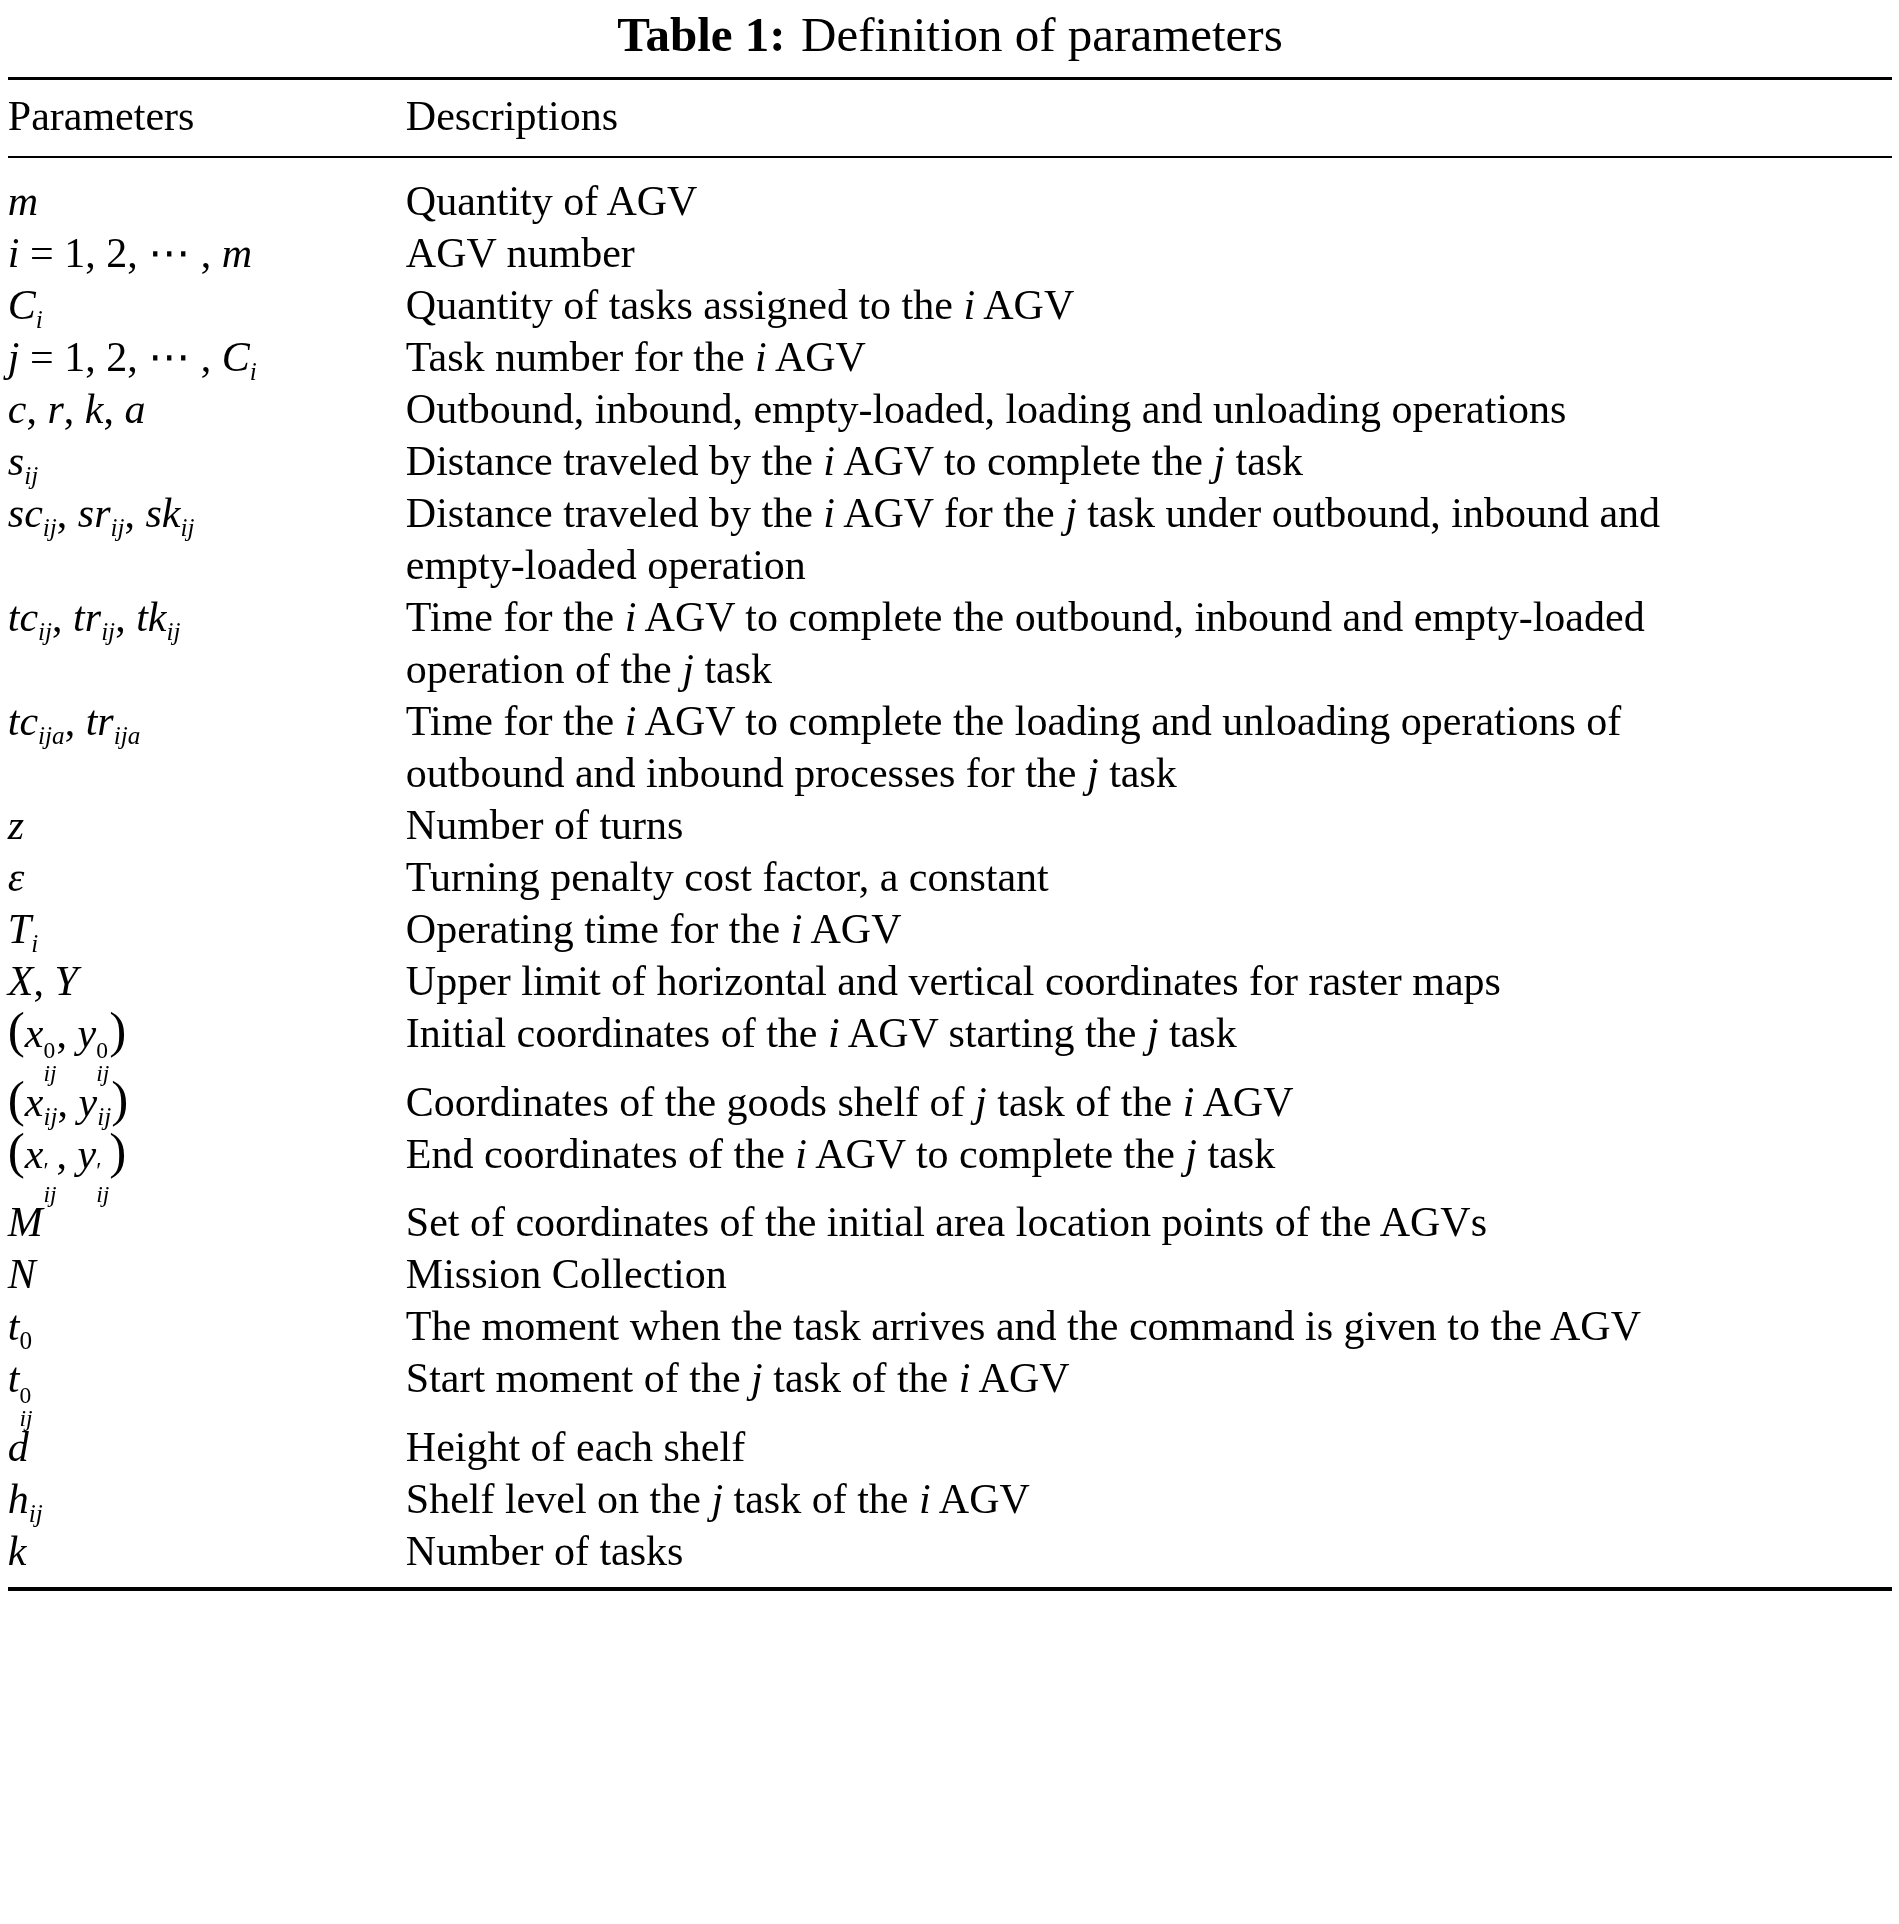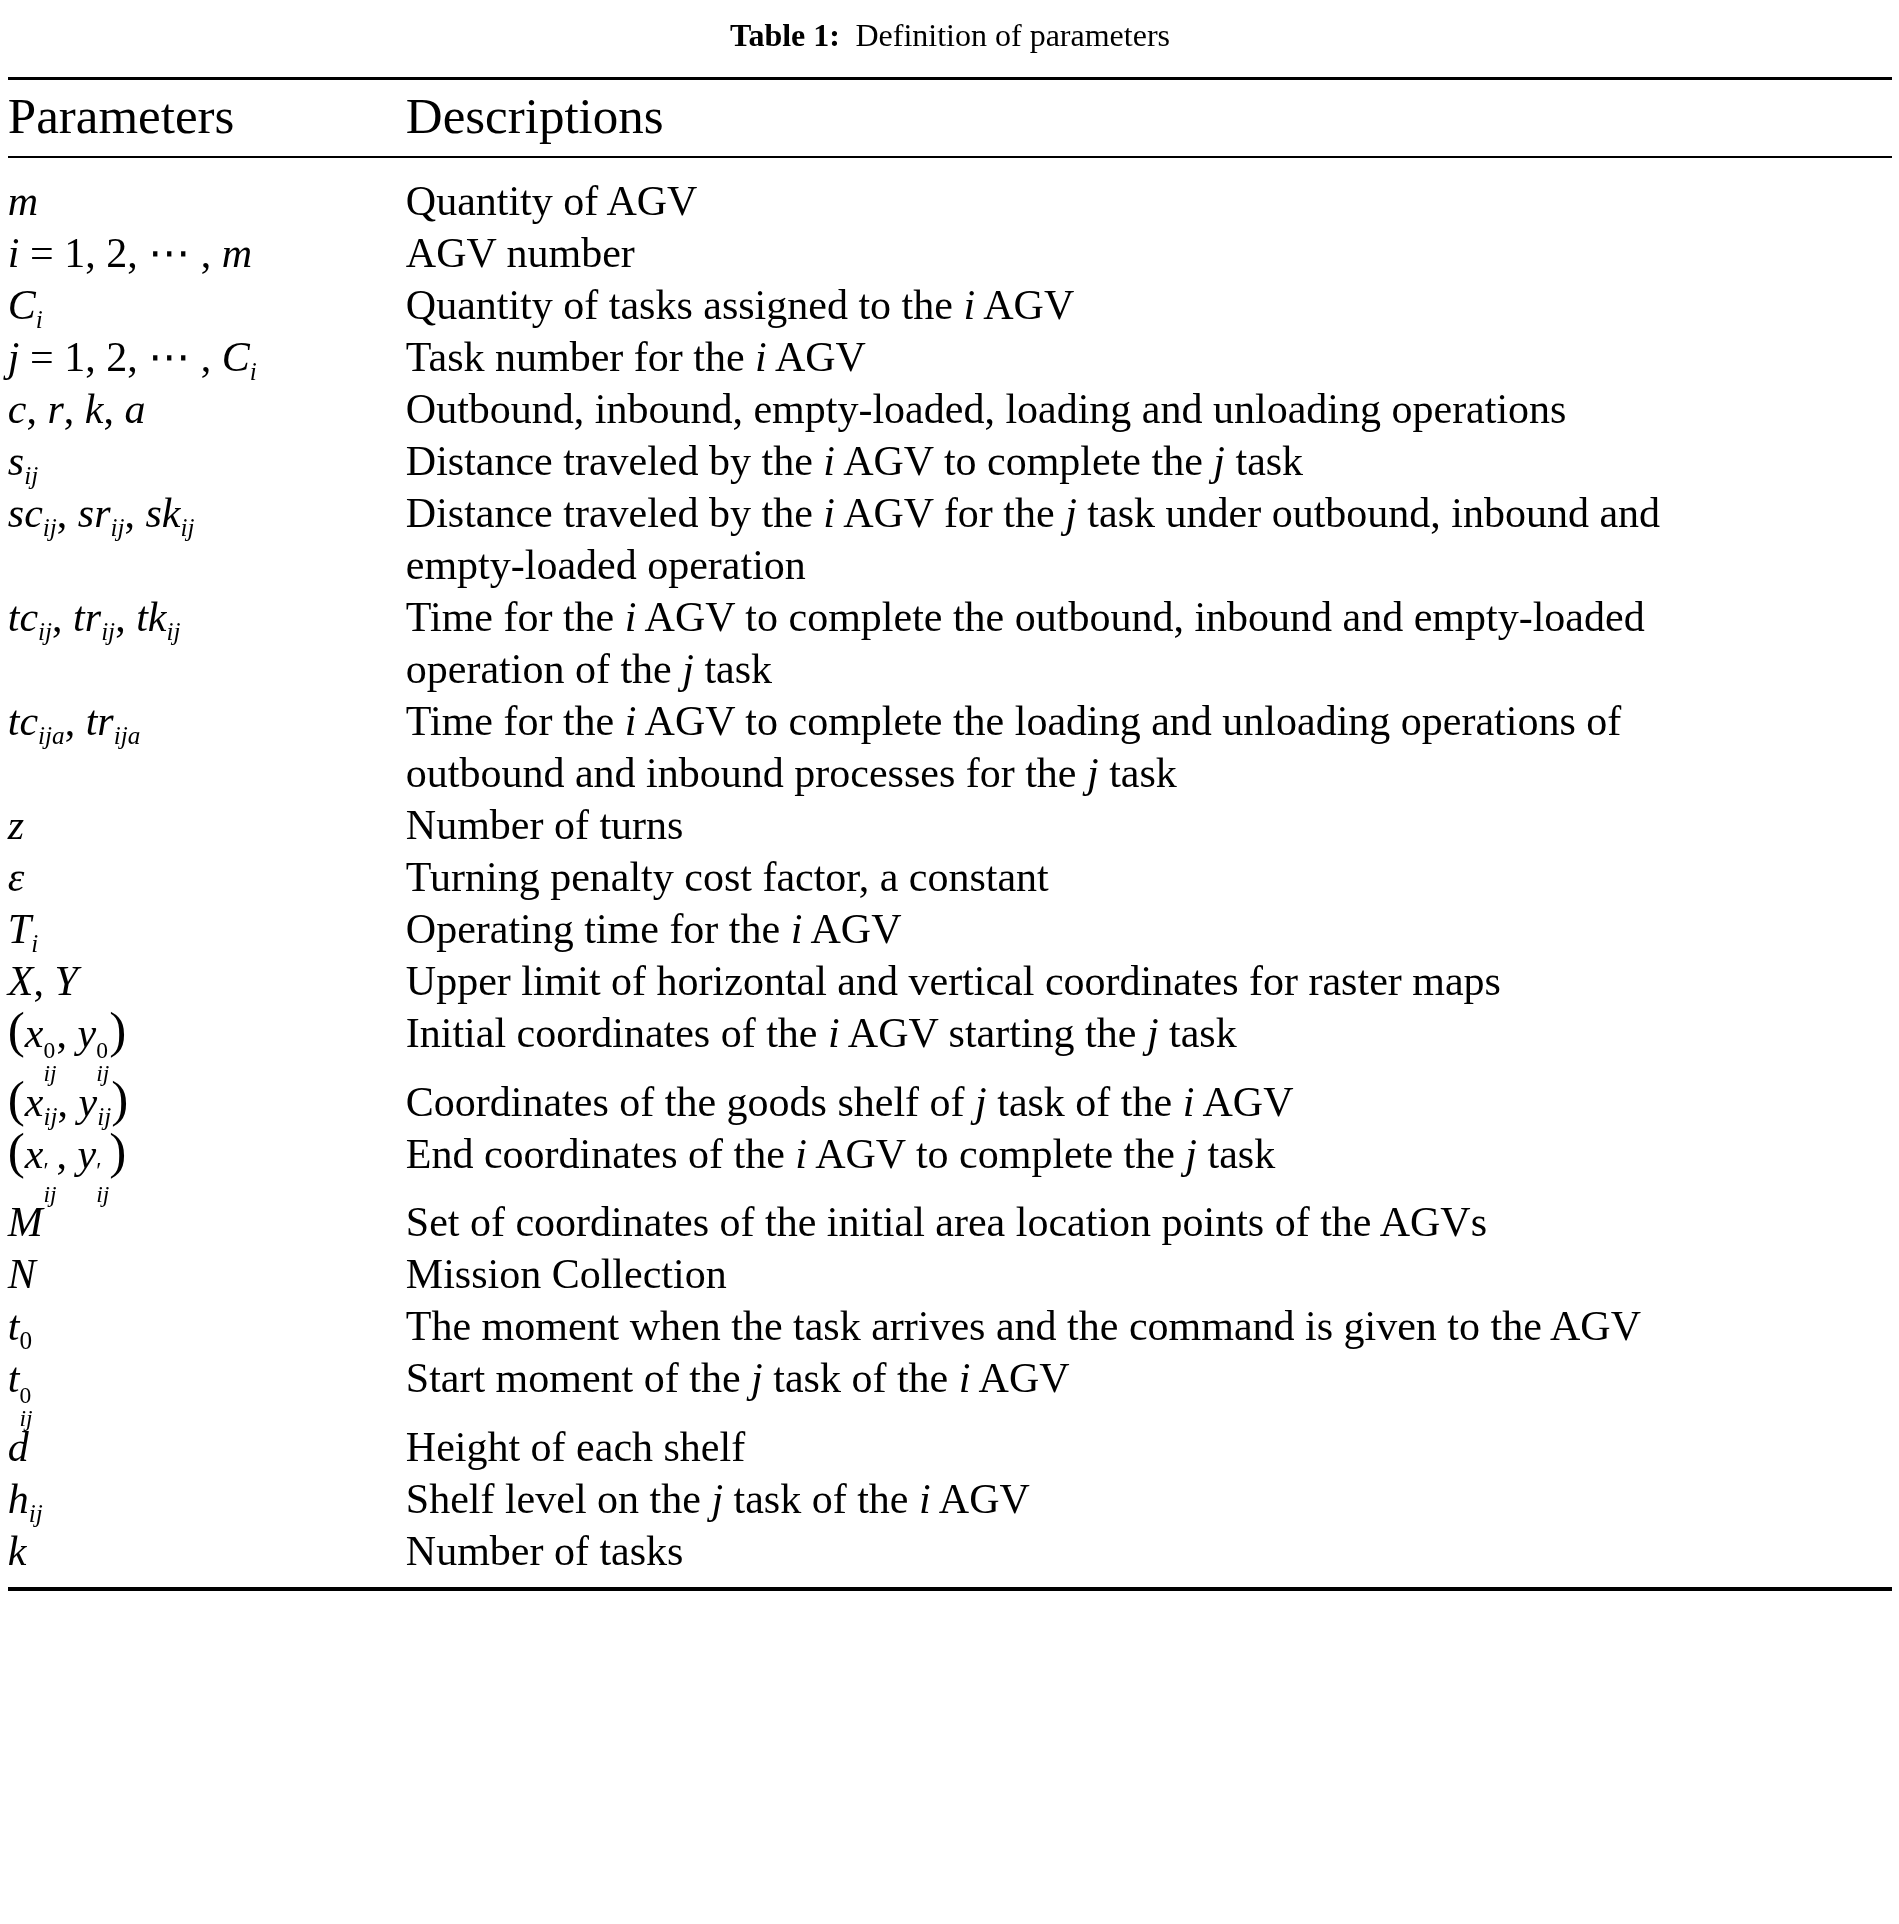--- a/index.html
+++ b/index.html
@@ -15,41 +15,41 @@
     font-family: "Liberation Serif", serif;
   }
   .page {
     width: 100%;
     height: 100%;
     box-sizing: border-box;
     padding: 0 7.8px;
   }
   .caption {
     text-align: center;
-    font-size: 32px;
+    font-size: 49px;
     line-height: 58px;
     padding-top: 5.8px;
     white-space: nowrap;
   }
   .cap-label {
     font-weight: bold;
     margin-right: 15.5px;
   }
   table.params {
     width: 100%;
     border-collapse: collapse;
     margin-top: 13.6px;
     border-top: 3.9px solid #000;
     border-bottom: 4.9px solid #000;
     font-size: 42px;
   }
   table.params th {
     font-weight: normal;
     text-align: left;
-    font-size: 51px;
+    font-size: 42px;
     line-height: 52px;
     padding: 9.7px 0 13.6px 0;
     border-bottom: 2.9px solid #000;
   }
   th.param-col, td.param {
     width: 398px;
   }
   table.params td {
     vertical-align: top;
     line-height: 52px;

